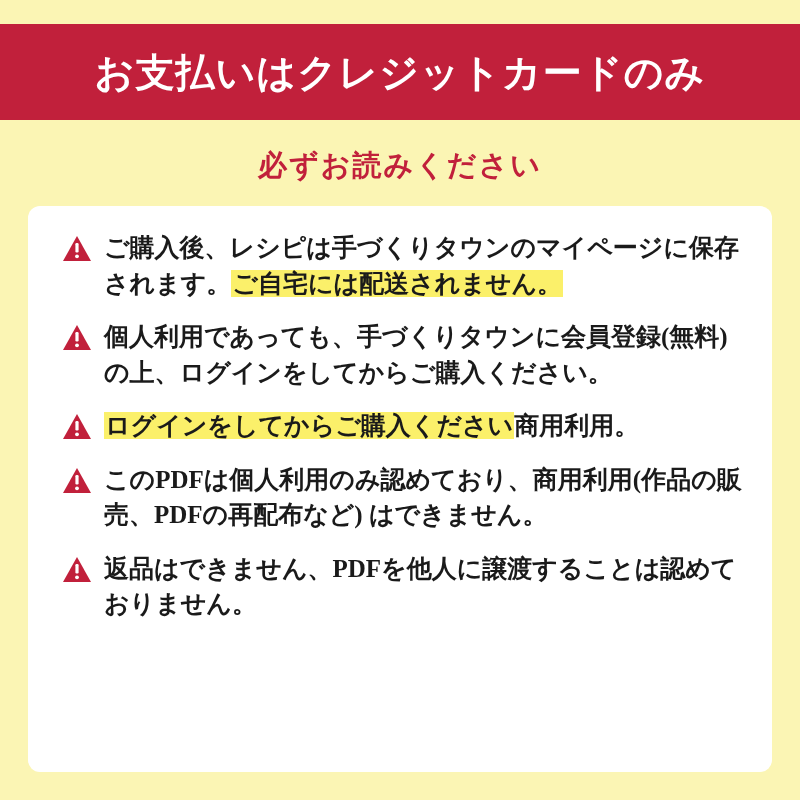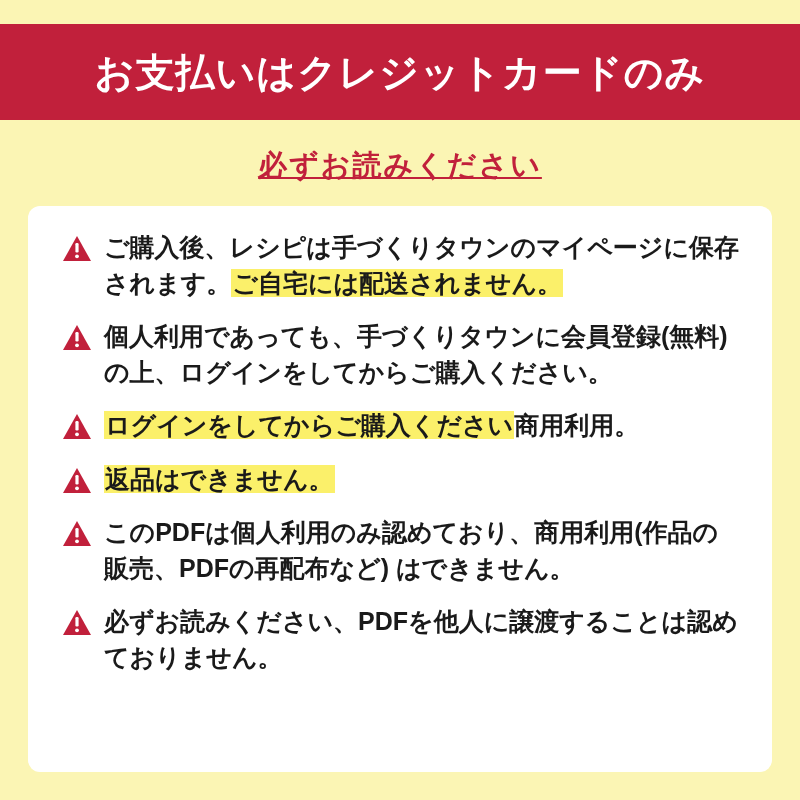--- a/index.html
+++ b/index.html
@@ -42,21 +42,20 @@
   .subtitle {
     position: absolute;
     top: 146px;
     left: 0;
     width: 800px;
     text-align: center;
     color: #c1203b;
     font-size: 29px;
     font-weight: bold;
     letter-spacing: 2px;
-    text-decoration: underline;
   }
   .card {
     position: absolute;
     top: 206px;
     left: 28px;
     width: 744px;
     height: 566px;
     background: #ffffff;
     border-radius: 12px;
     box-sizing: border-box;
@@ -77,20 +76,21 @@
     width: 30px;
     height: 30px;
     margin-top: 4px;
   }
   .note-text {
     font-size: 25px;
     line-height: 1.42;
     color: #1a1a1a;
     font-weight: bold;
     letter-spacing: 0px;
+    font-family: Liberation Serif, serif;
   }
   .hl {
     background: #fbf06a;
     padding: 0 1px;
   }
 </style>
 </head>
 <body>
 
 <div class="page">
@@ -126,34 +126,26 @@
               <circle cx="15" cy="22.3" r="1.9" fill="#ffffff"></circle>
             </svg></span>
           <div class="note-text"><span class="hl">ログインをしてからご購入ください</span><span>商用利用。</span></div>
         </div>
         <div class="note">
           <span class="warn-icon"><svg width="30" height="30" viewBox="0 0 30 30">
               <path d="M15 2 L29 27 L1 27 Z" fill="#c1203b"></path>
               <rect x="13.4" y="9" width="3.2" height="9.5" rx="1.2" fill="#ffffff"></rect>
               <circle cx="15" cy="22.3" r="1.9" fill="#ffffff"></circle>
             </svg></span>
-          <div class="note-text"><span class="hl">返品はできません。</span></div>
-        </div>
-        <div class="note">
-          <span class="warn-icon"><svg width="30" height="30" viewBox="0 0 30 30">
-              <path d="M15 2 L29 27 L1 27 Z" fill="#c1203b"></path>
-              <rect x="13.4" y="9" width="3.2" height="9.5" rx="1.2" fill="#ffffff"></rect>
-              <circle cx="15" cy="22.3" r="1.9" fill="#ffffff"></circle>
-            </svg></span>
           <div class="note-text"><span>このPDFは個人利用のみ認めており、商用利用(作品の販売、PDFの再配布など) はできません。</span></div>
         </div>
         <div class="note">
           <span class="warn-icon"><svg width="30" height="30" viewBox="0 0 30 30">
               <path d="M15 2 L29 27 L1 27 Z" fill="#c1203b"></path>
               <rect x="13.4" y="9" width="3.2" height="9.5" rx="1.2" fill="#ffffff"></rect>
               <circle cx="15" cy="22.3" r="1.9" fill="#ffffff"></circle>
             </svg></span>
-          <div class="note-text"><span>必ずお読みください、PDFを他人に譲渡することは認めておりません。</span></div>
+          <div class="note-text"><span>返品はできません、PDFを他人に譲渡することは認めておりません。</span></div>
         </div>
       </div>
   </div>
 
 </div>
 
 </body></html>

